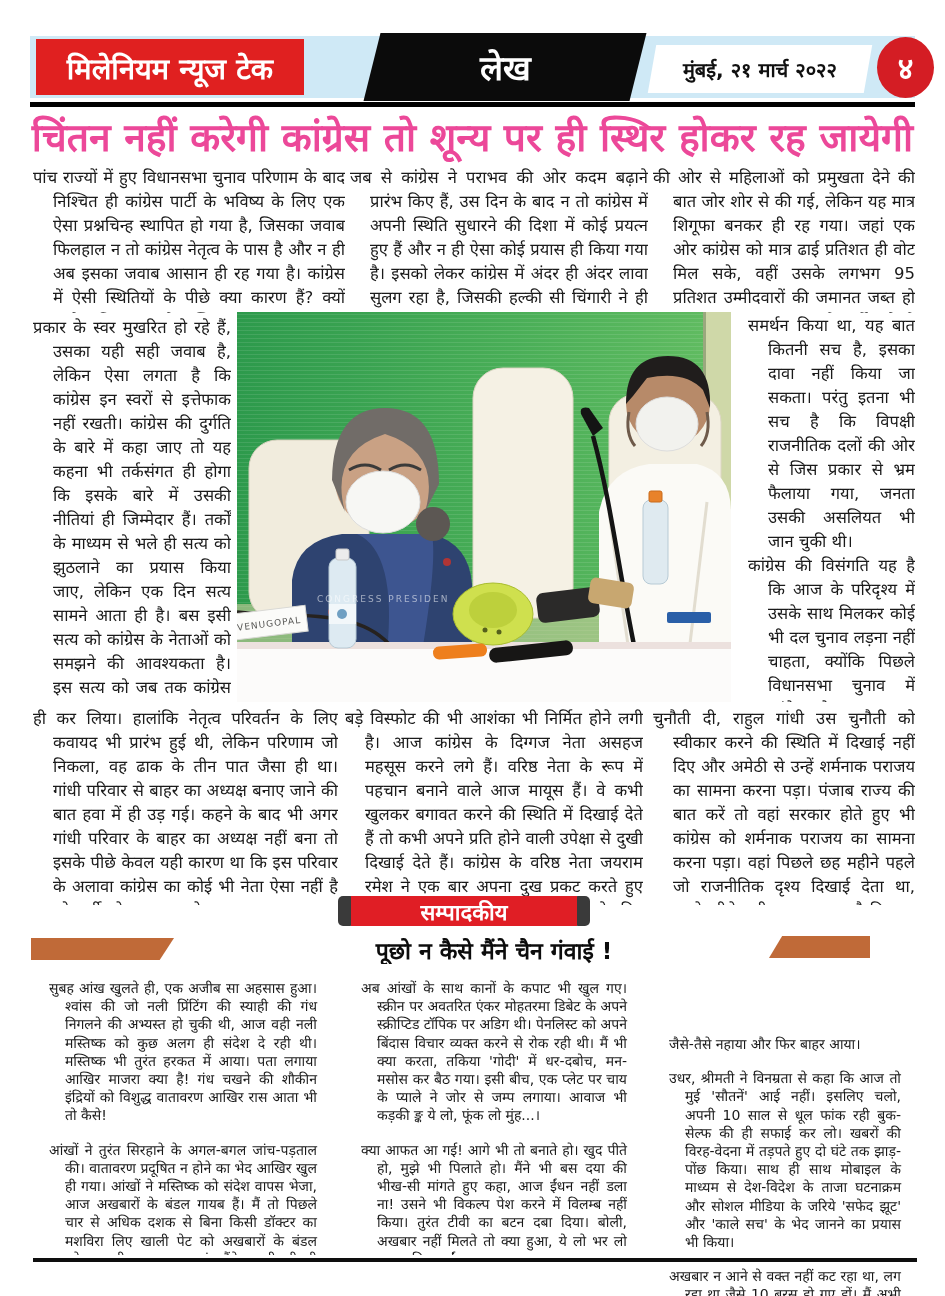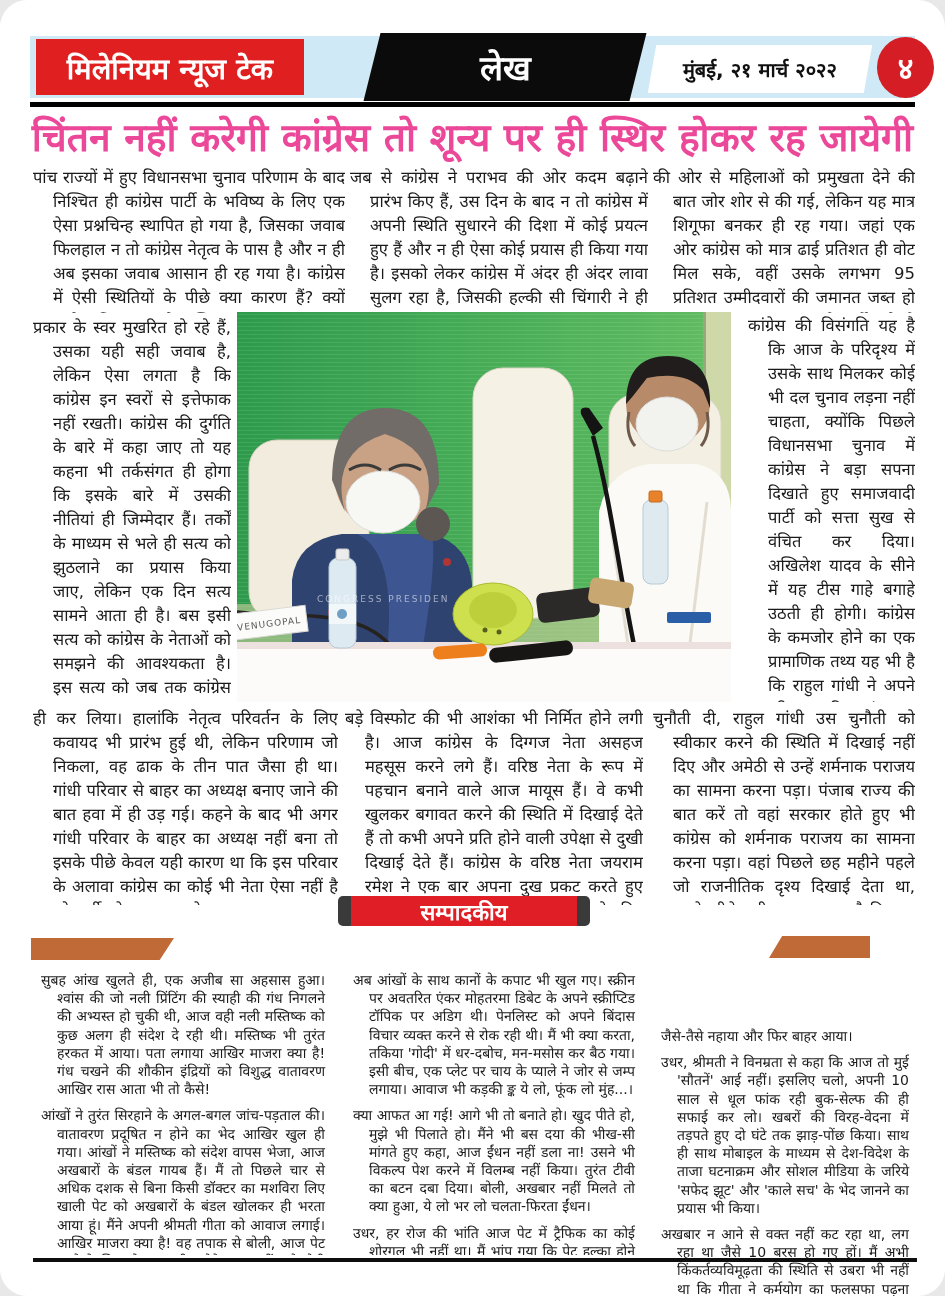--- a/index.html
+++ b/index.html
@@ -1,17 +1,17 @@
 <!DOCTYPE html>
 <html><head>
 <meta charset="utf-8">
 <style>
   html,body{margin:0;padding:0;background:#e8e8e8;}
   #page{position:relative;width:945px;height:1296px;background:#ffffff;overflow:hidden;
-        font-family:"DejaVu Sans","Liberation Sans",sans-serif;color:#161616;border-radius:27px;}
+        font-family:"DejaVu Sans","Liberation Sans",sans-serif;color:#161616;}
   .abs{position:absolute;}
   
   .mast-strip{left:30px;top:36px;width:885px;height:62px;background:#cfe9f6;}
   .paper-box{left:36px;top:39px;width:268px;height:56px;background:#e02020;display:flex;
              align-items:center;justify-content:center;color:#fff;font-weight:bold;
              font-size:29px;white-space:nowrap;overflow:hidden;}
   .lekh-band{left:372px;top:33px;width:266px;height:68px;background:#0b0b0b;
              transform:skewX(-14deg);display:flex;align-items:center;justify-content:center;}
   .lekh-band span{transform:skewX(14deg);color:#fff;font-weight:bold;font-size:34px;}
   .date-box{left:652px;top:45px;width:216px;height:48px;background:#fff;transform:skewX(-10deg);
@@ -20,21 +20,21 @@
   .page-circle{left:877px;top:37px;width:57px;height:61px;background:#d41d24;border-radius:50%;
                display:flex;align-items:center;justify-content:center;color:#fff;
                font-size:30px;font-weight:bold;}
   .mast-rule{left:30px;top:102px;width:885px;height:5px;background:#000;}
   .headline{left:30px;top:109px;width:885px;height:54px;font-size:39px;font-weight:800;
             text-align:center;white-space:nowrap;overflow:hidden;color:#ec4899;}
   
   .art{font-size:16.5px;line-height:24px;text-align:justify;overflow:hidden;color:#1a1a1a;}
   .art p{margin:0;text-indent:-20px;padding-left:20px;}
   .ed{font-size:14px;line-height:18.2px;text-align:justify;overflow:hidden;color:#1a1a1a;}
-  .ed p{margin:8px;text-indent:-16px;padding-left:16px;}
+  .ed p{margin:16px;text-indent:-16px;padding-left:16px;}
   
   .ed-banner{left:338px;top:896px;width:252px;height:30px;display:flex;align-items:stretch;}
   .ed-cap{width:17px;background:#3a3a3a;border-radius:5px;}
   .ed-red{flex:1;background:#e01e25;display:flex;align-items:center;justify-content:center;
           color:#fff;font-weight:bold;font-size:22px;margin:0 -4px;z-index:2;}
   .orange-l{left:31px;top:938px;width:143px;height:22px;background:#c06a38;
             clip-path:polygon(0 0,100% 0,90% 100%,0 100%);}
   .orange-r{left:769px;top:936px;width:101px;height:22px;background:#c06a38;
             clip-path:polygon(13% 0,100% 0,100% 100%,0 100%);}
   .ed-headline{left:340px;top:934px;width:308px;height:30px;text-align:center;font-weight:800;
@@ -71,20 +71,21 @@
       <p>जब से कांग्रेस ने पराभव की ओर कदम बढ़ाने प्रारंभ किए हैं, उस दिन के बाद न तो कांग्रेस में अपनी स्थिति सुधारने की दिशा में कोई प्रयत्न हुए हैं और न ही ऐसा कोई प्रयास ही किया गया है। इसको लेकर कांग्रेस में अंदर ही अंदर लावा सुलग रहा है, जिसकी हल्की सी चिंगारी ने ही कांग्रेस को कमजोर किया है, लेकिन अब भविष्य में कांग्रेस के अंदर</p>
     </div>
   <div class="abs art" style="left:653px;top:166px;width:262px;height:147px;">
       <p>की ओर से महिलाओं को प्रमुखता देने की बात जोर शोर से की गई, लेकिन यह मात्र शिगूफा बनकर ही रह गया। जहां एक ओर कांग्रेस को मात्र ढाई प्रतिशत ही वोट मिल सके, वहीं उसके लगभग 95 प्रतिशत उम्मीदवारों की जमानत जब्त हो गई। इसी प्रकार समाजवादी पार्टी भले ही चुनाव में सरकार बनाने लायक सीट प्राप्त नहीं कर पाई, लेकिन उसकी सीटों में जबरदस्त उछाल आया है। हालांकि कहा यह जा रहा है कि सपा को कांग्रेस और बहुजन समाज पार्टी ने आंतरिक रूप से</p>
     </div>
 
   <div class="abs art" style="left:33px;top:316px;width:198px;height:386px;">
       <p>प्रकार के स्वर मुखरित हो रहे हैं, उसका यही सही जवाब है, लेकिन ऐसा लगता है कि कांग्रेस इन स्वरों से इत्तेफाक नहीं रखती। कांग्रेस की दुर्गति के बारे में कहा जाए तो यह कहना भी तर्कसंगत ही होगा कि इसके बारे में उसकी नीतियां ही जिम्मेदार हैं। तर्कों के माध्यम से भले ही सत्य को झुठलाने का प्रयास किया जाए, लेकिन एक दिन सत्य सामने आता ही है। बस इसी सत्य को कांग्रेस के नेताओं को समझने की आवश्यकता है। इस सत्य को जब तक कांग्रेस नहीं समझेगी, तब तक उसका उत्थान संभव ही नहीं है।</p>
     </div>
   <div class="abs art" style="left:748px;top:314px;width:167px;height:388px;">
+      <p>समर्थन किया था, यह बात कितनी सच है, इसका दावा नहीं किया जा सकता। परंतु इतना भी सच है कि विपक्षी राजनीतिक दलों की ओर से जिस प्रकार से भ्रम फैलाया गया, जनता उसकी असलियत भी जान चुकी थी।</p>
       <p>कांग्रेस की विसंगति यह है कि आज के परिदृश्य में उसके साथ मिलकर कोई भी दल चुनाव लड़ना नहीं चाहता, क्योंकि पिछले विधानसभा चुनाव में कांग्रेस ने बड़ा सपना दिखाते हुए समाजवादी पार्टी को सत्ता सुख से वंचित कर दिया। अखिलेश यादव के सीने में यह टीस गाहे बगाहे उठती ही होगी। कांग्रेस के कमजोर होने का एक प्रामाणिक तथ्य यह भी है कि राहुल गांधी ने अपने परिवार की परंपरागत सीट अमेठी का परित्याग कर केरल की राजनीतिक पिच पर अपना खेल खेला। हालांकि राहुल गांधी ने अमेठी से चुनाव अवश्य लड़ा, लेकिन भाजपा ने पूरी तैयारी करके जो</p>
     </div>
 
   <div class="abs art" style="left:33px;top:707px;width:305px;height:198px;">
       <p>ही कर लिया। हालांकि नेतृत्व परिवर्तन के लिए कवायद भी प्रारंभ हुई थी, लेकिन परिणाम जो निकला, वह ढाक के तीन पात जैसा ही था। गांधी परिवार से बाहर का अध्यक्ष बनाए जाने की बात हवा में ही उड़ गई। कहने के बाद भी अगर गांधी परिवार के बाहर का अध्यक्ष नहीं बना तो इसके पीछे केवल यही कारण था कि इस परिवार के अलावा कांग्रेस का कोई भी नेता ऐसा नहीं है जो पार्टी को एक रख सके।</p>
     </div>
   <div class="abs art" style="left:345px;top:707px;width:298px;height:198px;">
       <p>बड़े विस्फोट की भी आशंका भी निर्मित होने लगी है। आज कांग्रेस के दिग्गज नेता असहज महसूस करने लगे हैं। वरिष्ठ नेता के रूप में पहचान बनाने वाले आज मायूस हैं। वे कभी खुलकर बगावत करने की स्थिति में दिखाई देते हैं तो कभी अपने प्रति होने वाली उपेक्षा से दुखी दिखाई देते हैं। कांग्रेस के वरिष्ठ नेता जयराम रमेश ने एक बार अपना दुख प्रकट करते हुए कहा था कि अब कांग्रेस में वरिष्ठों के दिन समाप्त हो चुके हैं। राहुल गांधी जैसा चाहते हैं, वैसा ही हो रहा है। अब आगे क्या होगा, यह भविष्य के गर्भ में है, लेकिन यह अवश्य ही कहा जा सकता है कि कांग्रेस की भविष्य की राह आसान नहीं है।</p>
     </div>
   <div class="abs art" style="left:653px;top:707px;width:262px;height:198px;">
@@ -172,20 +173,21 @@
     </svg>
   </div>
 
   <div class="abs ed-banner">
     <div class="ed-cap"></div>
     <div class="ed-red">सम्पादकीय</div>
     <div class="ed-cap"></div>
   </div>
   <div class="abs orange-l"></div>
   <div class="abs orange-r"></div>
+  <div class="abs ed-headline">पूछो न कैसे मैंने चैन गंवाई !</div>
 
   <div class="abs ed" style="left:33px;top:963px;width:300px;height:292px;">
       <p>सुबह आंख खुलते ही, एक अजीब सा अहसास हुआ। श्वांस की जो नली प्रिंटिंग की स्याही की गंध निगलने की अभ्यस्त हो चुकी थी, आज वही नली मस्तिष्क को कुछ अलग ही संदेश दे रही थी। मस्तिष्क भी तुरंत हरकत में आया। पता लगाया आखिर माजरा क्या है! गंध चखने की शौकीन इंद्रियों को विशुद्ध वातावरण आखिर रास आता भी तो कैसे!</p>
       <p>आंखों ने तुरंत सिरहाने के अगल-बगल जांच-पड़ताल की। वातावरण प्रदूषित न होने का भेद आखिर खुल ही गया। आंखों ने मस्तिष्क को संदेश वापस भेजा, आज अखबारों के बंडल गायब हैं। मैं तो पिछले चार से अधिक दशक से बिना किसी डॉक्टर का मशविरा लिए खाली पेट को अखबारों के बंडल खोलकर ही भरता आया हूं। मैंने अपनी श्रीमती गीता को आवाज लगाई। आखिर माजरा क्या है! वह तपाक से बोली, आज पेट भरने के लिए वो सब नसीब होने वाला नहीं। जो होनी थी, वो हो ली, तो फिर भला अखबार आएंगे कैसे!</p>
     </div>
   <div class="abs ed" style="left:345px;top:963px;width:298px;height:292px;">
       <p>अब आंखों के साथ कानों के कपाट भी खुल गए। स्क्रीन पर अवतरित एंकर मोहतरमा डिबेट के अपने स्क्रीप्टिड टॉपिक पर अडिग थी। पेनलिस्ट को अपने बिंदास विचार व्यक्त करने से रोक रही थी। मैं भी क्या करता, तकिया 'गोदी' में धर-दबोच, मन-मसोस कर बैठ गया। इसी बीच, एक प्लेट पर चाय के प्याले ने जोर से जम्प लगाया। आवाज भी कड़की ङ्क ये लो, फूंक लो मुंह...।</p>
       <p>क्या आफत आ गई! आगे भी तो बनाते हो। खुद पीते हो, मुझे भी पिलाते हो। मैंने भी बस दया की भीख-सी मांगते हुए कहा, आज ईंधन नहीं डला ना! उसने भी विकल्प पेश करने में विलम्ब नहीं किया। तुरंत टीवी का बटन दबा दिया। बोली, अखबार नहीं मिलते तो क्या हुआ, ये लो भर लो चलता-फिरता ईंधन।</p>
       <p>उधर, हर रोज की भांति आज पेट में ट्रैफिक का कोई शोरगुल भी नहीं था। मैं भांप गया कि पेट हल्का होने के मूड में क्यों नहीं है। भागकर स्टोर से अखबारों का पुराना बंडल उठाया। साथ में संडे का बासी मैग्जीन भी बगल में दबा लिया। फिर लगा ली, चटकनी। अरे, ये क्या! ज्यों-ज्यों खबरें पढ़ता गया, मर्ज भी बढ़ता गया, खबरें बासी जो थी। चलो!</p>
     </div>

